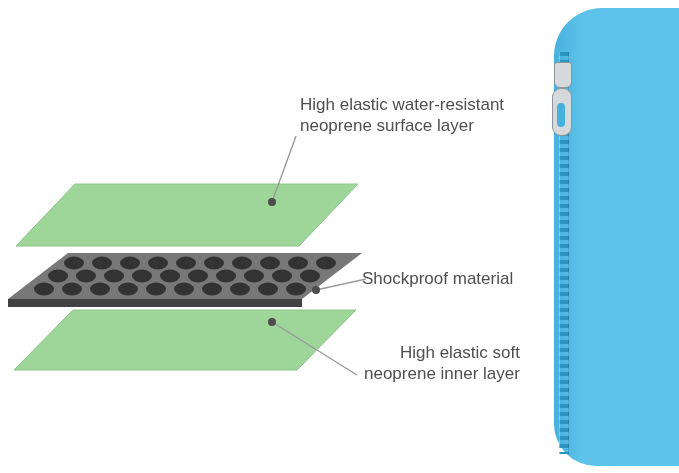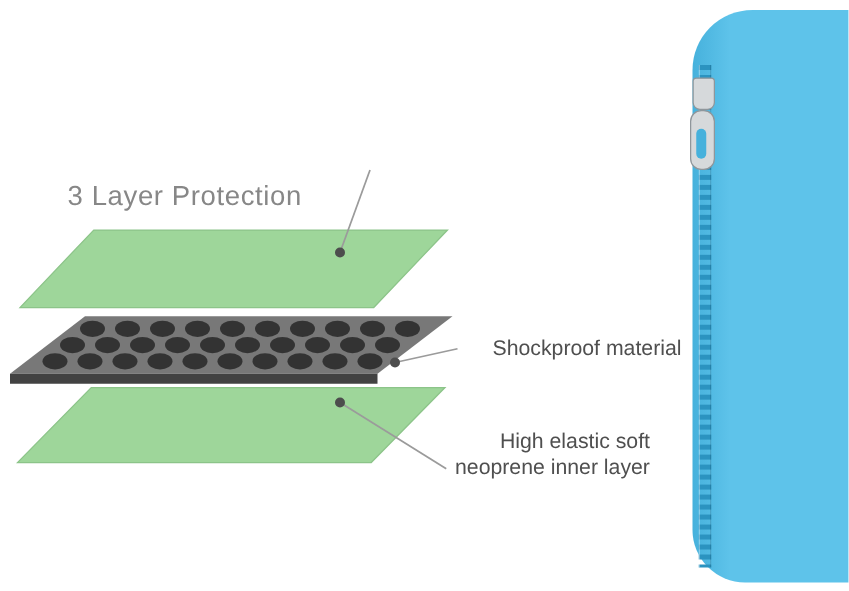--- a/index.html
+++ b/index.html
@@ -38,21 +38,21 @@
     font-size:22px;color:var(--title-text);
     letter-spacing:0.5px;white-space:nowrap;
   }
   .label{
     position:absolute;
     font-size:17px;line-height:21px;
     color:var(--label-text);
     white-space:pre-line;
   }
   .label-surface{left:300px;top:94px;}
-  .label-shock{left:362px;top:268px;margin-left:32px;}
+  .label-shock{left:362px;top:268px;}
   .label-inner{left:364px;top:342px;text-align:right;}
   .sleeve{
     position:absolute;left:554px;top:8px;right:0;bottom:7px;
     border-radius:48px 0 0 42px;
     background:linear-gradient(to right, var(--sleeve-shade) 0px, var(--sleeve-blue) 30px, var(--sleeve-blue) 100%);
   }
   .zipper-teeth{
     position:absolute;left:5px;top:44px;bottom:12px;width:8px;
     background:
       repeating-linear-gradient(to bottom, var(--zipper-teeth) 0 4px, rgba(0,0,0,0) 4px 8px);
@@ -128,22 +128,23 @@
     <line class="leader" x1="272" y1="202" x2="296" y2="136"></line>
     <circle class="leader-dot" cx="272" cy="202" r="4"></circle>
 
     <line class="leader" x1="316" y1="290" x2="366" y2="279"></line>
     <circle class="leader-dot" cx="316" cy="290" r="4"></circle>
 
     <line class="leader" x1="272" y1="322" x2="357" y2="375"></line>
     <circle class="leader-dot" cx="272" cy="322" r="4"></circle>
   </svg>
 
-  <div class="title">3 Layer Protection</div>
 
+  <div class="label label-surface">High elastic water-resistant
+neoprene surface layer</div>
   <div class="label label-shock">Shockproof material</div>
   <div class="label label-inner">High elastic soft
 neoprene inner layer</div>
 
   <div class="sleeve">
     <div class="zipper-teeth"></div>
     <div class="zipper-slider"></div>
     <div class="zipper-pull">
       <div class="zipper-pull-slot"></div>
     </div>

